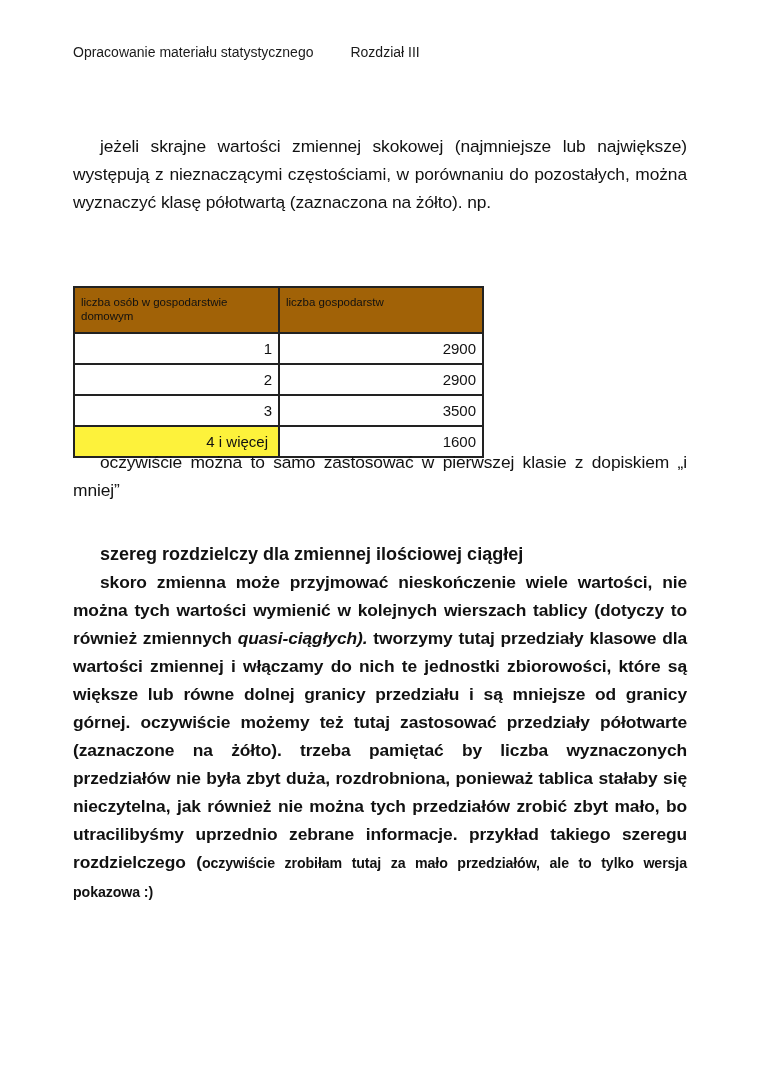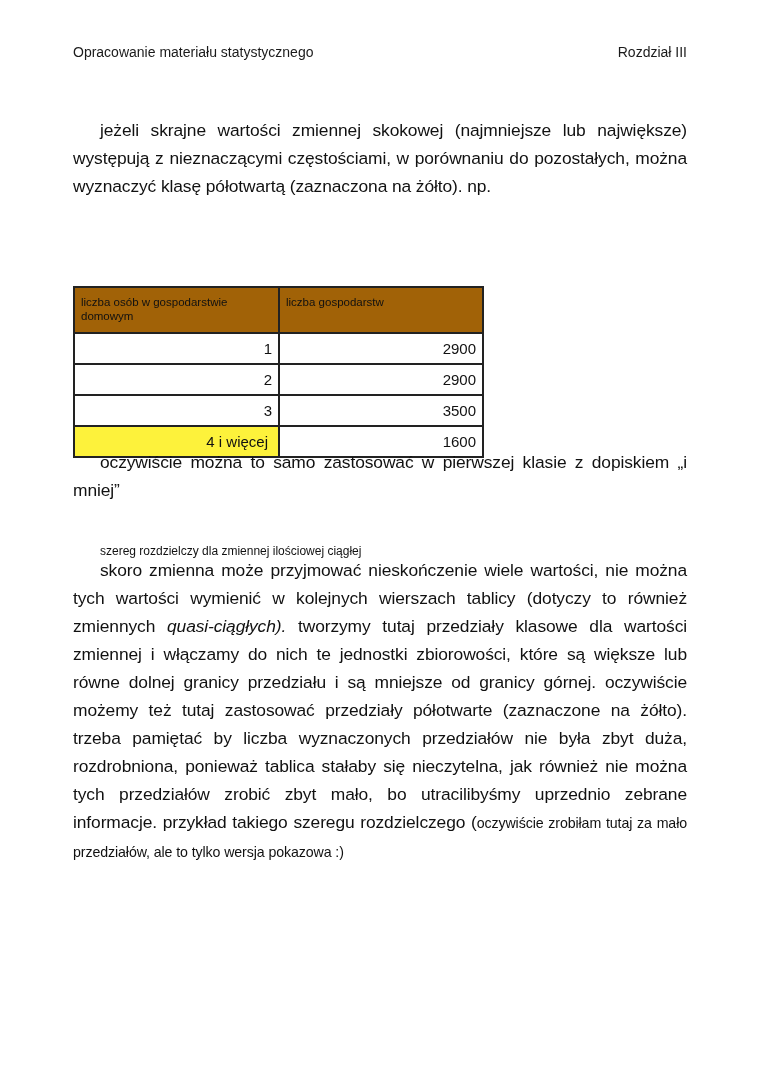--- a/index.html
+++ b/index.html
@@ -1,36 +1,36 @@
 <!DOCTYPE html>
 <html><head>
 <meta charset="utf-8">
 <style>
   html, body { margin:0; padding:0; background:#ffffff; }
   body { width:760px; height:1075px; position:relative; overflow:hidden;
          font-family:"Liberation Sans", sans-serif; color:#111; }
   .header { position:absolute; top:44px; left:73px; width:614px; font-size:14px;
-            display:flex; justify-content:space-between; color:#1a1a1a; }
+            display:flex; color:#1a1a1a;gap:37px; }
   .para { position:absolute; left:73px; width:614px; font-size:17.4px; line-height:28px;
           text-align:justify; text-align-last:left; letter-spacing:-0.1px;
           font-family:"Liberation Sans", sans-serif; font-stretch:condensed; }
   .indent { display:inline-block; width:27px; }
-  .p1 { top:116px; }
+  .p1 { top:132px; }
   .table { position:absolute; left:73px; top:286px; border-collapse:collapse;
            font-size:15px; }
   .table td { border:2px solid #222; padding:0 6px; height:29px; }
   .table .hdr td { background:#a16207; font-size:11.5px; line-height:14px; vertical-align:top;
                    padding-top:7px; height:37px; color:#111; }
   .table .c1 { width:191px; }
   .table .c2 { width:190px; }
   .table .num { text-align:right; padding-right:6px; }
   .table .yellow { background:#fdf23b; padding-right:10px;margin-top:33px; }
   .p2 { top:448px; }
-  .heading { position:absolute; left:100px; top:544px; font-size:12px; font-weight:normal; }
-  .p3 { top:556px; }
+  .heading { position:absolute; left:100px; top:544px; font-size:18px; font-weight:bold; }
+  .p3 { top:568px;font-weight:bold; }
   .small { font-size:14.2px; }
   em { font-style:italic; }
 </style>
 </head>
 <body>
 
 <div class="header">
   <span>Opracowanie materiału statystycznego</span>
   <span>Rozdział III</span>
 </div>

